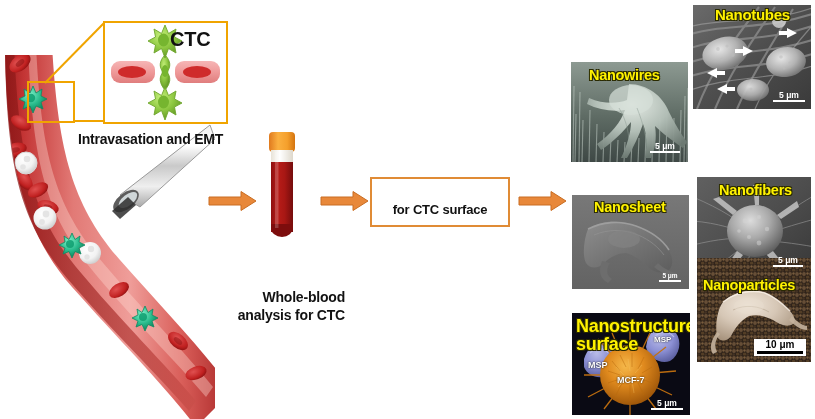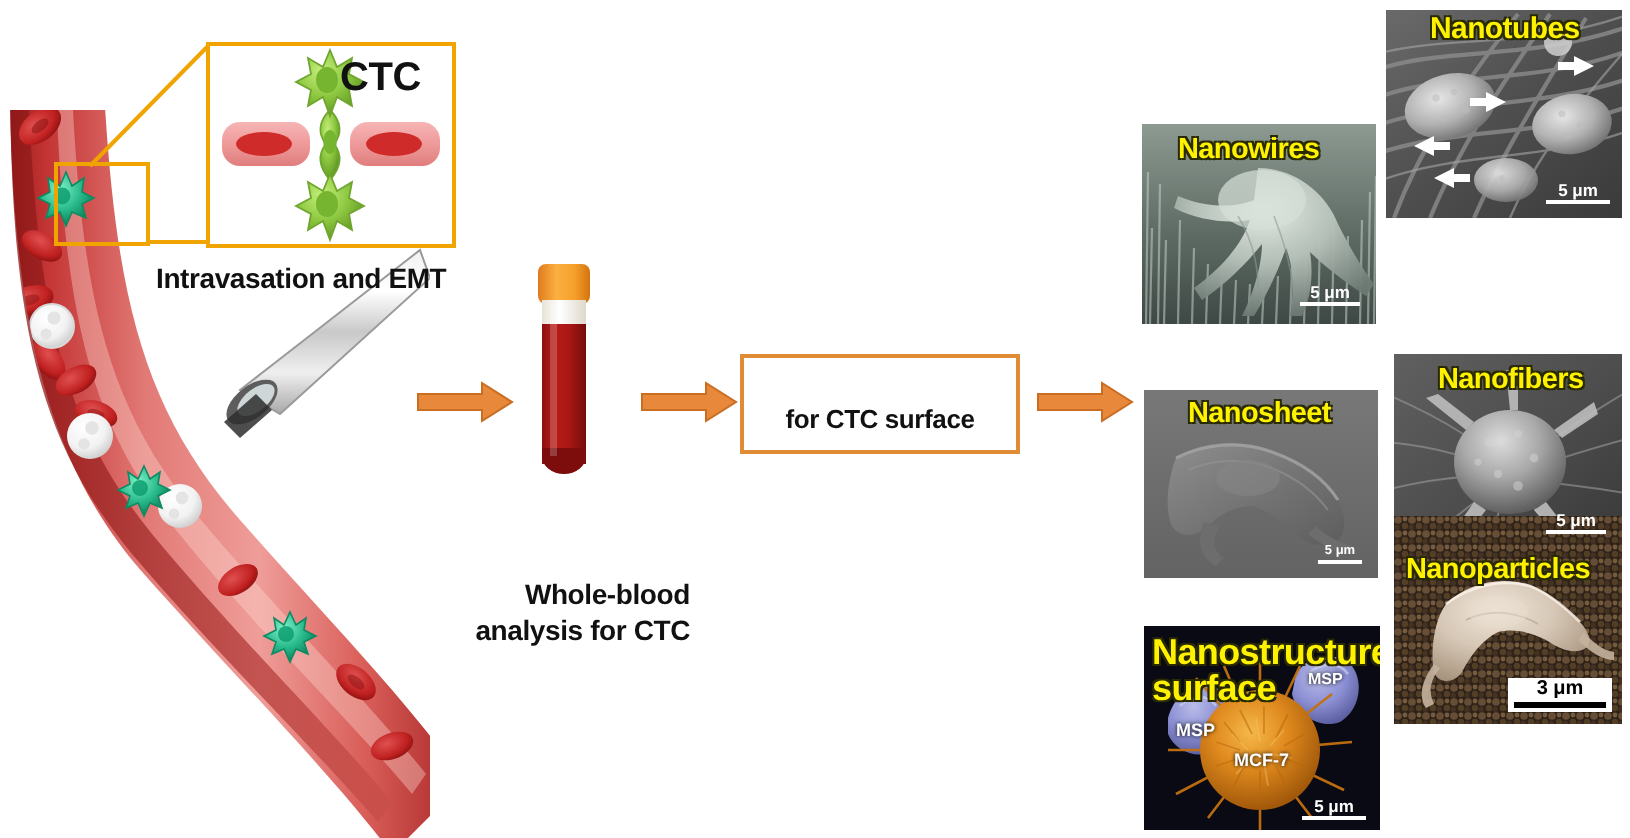--- a/index.html
+++ b/index.html
@@ -597,21 +597,21 @@
                C 30,84 22,84 20,78 C 18,68 20,52 26,44 Z" fill="url(#npCell)"></path>
       <path d="M 26,44 C 38,35 54,31 68,35 C 78,39 86,46 93,53" fill="none" stroke="#fdf6ee" stroke-width="1.4" opacity="0.75"></path>
       <path d="M 36,52 C 48,46 62,48 72,54" fill="none" stroke="#b7a894" stroke-width="0.9" opacity="0.75"></path>
       <ellipse cx="52" cy="48" rx="15" ry="8" fill="#e8dccd" opacity="0.55"></ellipse>
 
       <path d="M 20,74 C 14,82 12,90 16,96 L 20,94 C 17,88 18,82 23,76 Z" fill="#c4b39d" opacity="0.9"></path>
       <path d="M 92,62 C 98,68 104,72 110,72 L 110,68 C 104,67 99,63 95,58 Z" fill="#c4b39d" opacity="0.9"></path>
     </svg>
     <div class="panel-title" style="left:6px; top:20px; font-size:14.5px;">Nanoparticles</div>
     <div class="scalebar boxed" style="right:5px; bottom:6px; font-size:10px;">
-      <span>3 μm</span>
+      <span>10 μm</span>
       <span class="bar" style="width:46px;"></span>
     </div>
   </div>
 
   <div class="abs panel" style="left:572px; top:313px; width:118px; height:102px; background:#0a0a14;">
     <svg width="118" height="102" viewBox="0 0 118 102">
       <defs>
         <radialGradient id="mcfGrad" cx="42%" cy="35%" r="68%">
           <stop offset="0%" stop-color="#f5b84a"></stop>
           <stop offset="45%" stop-color="#e08a1e"></stop>

